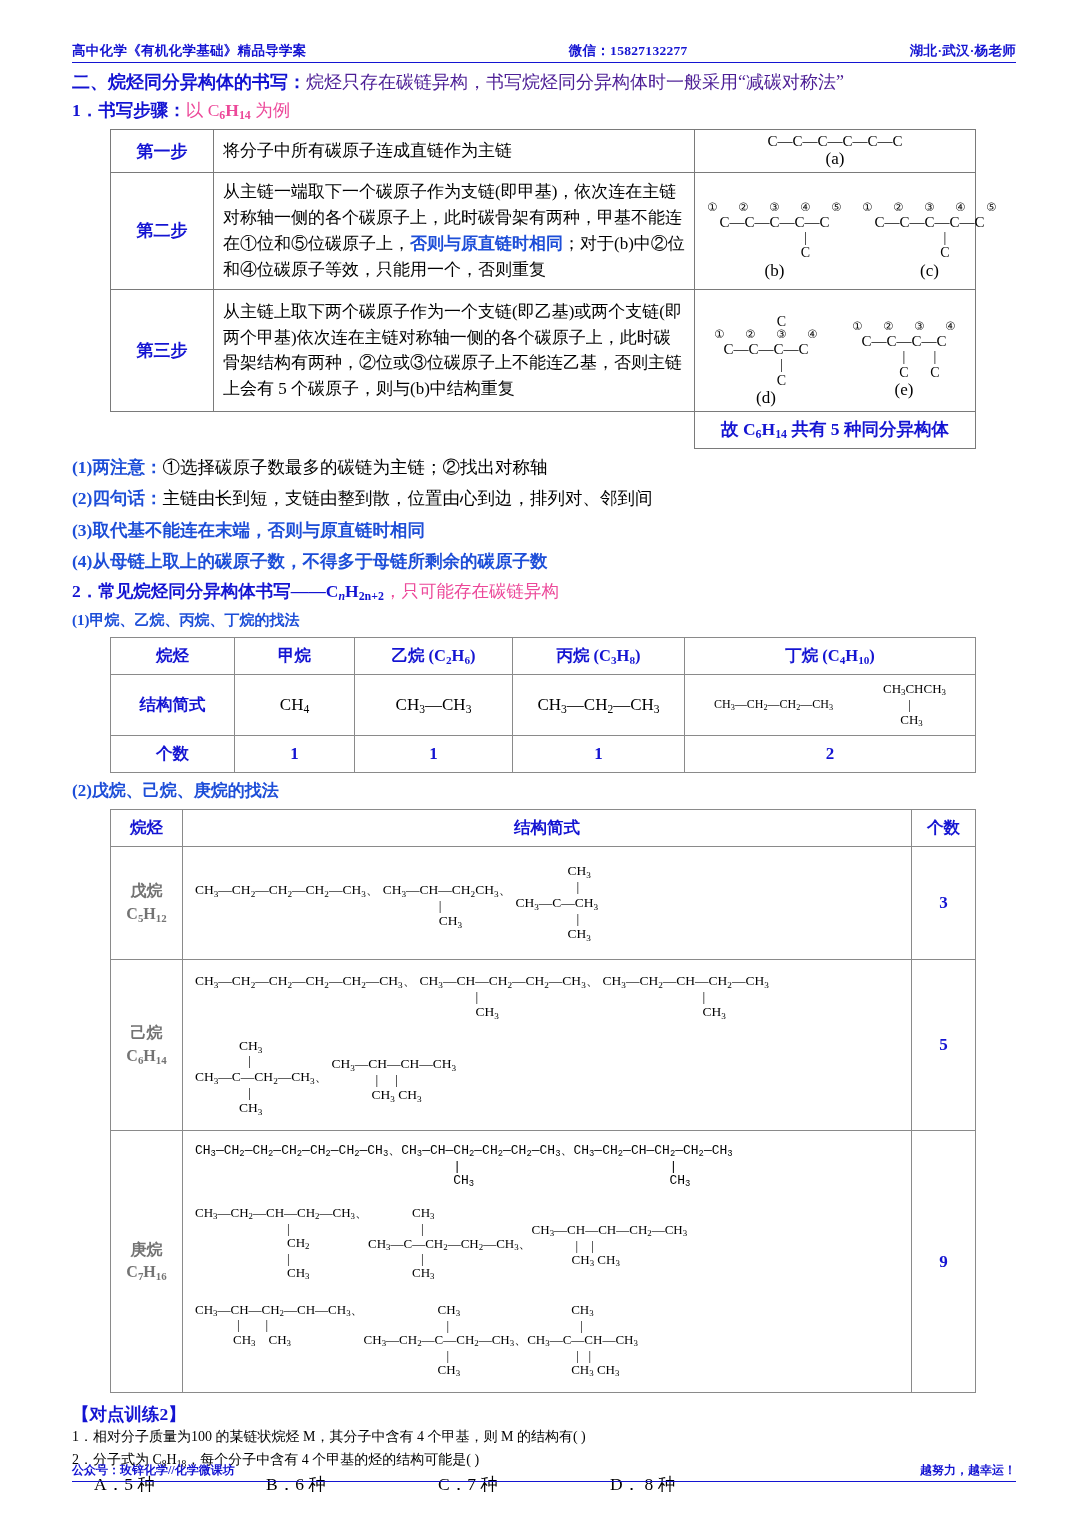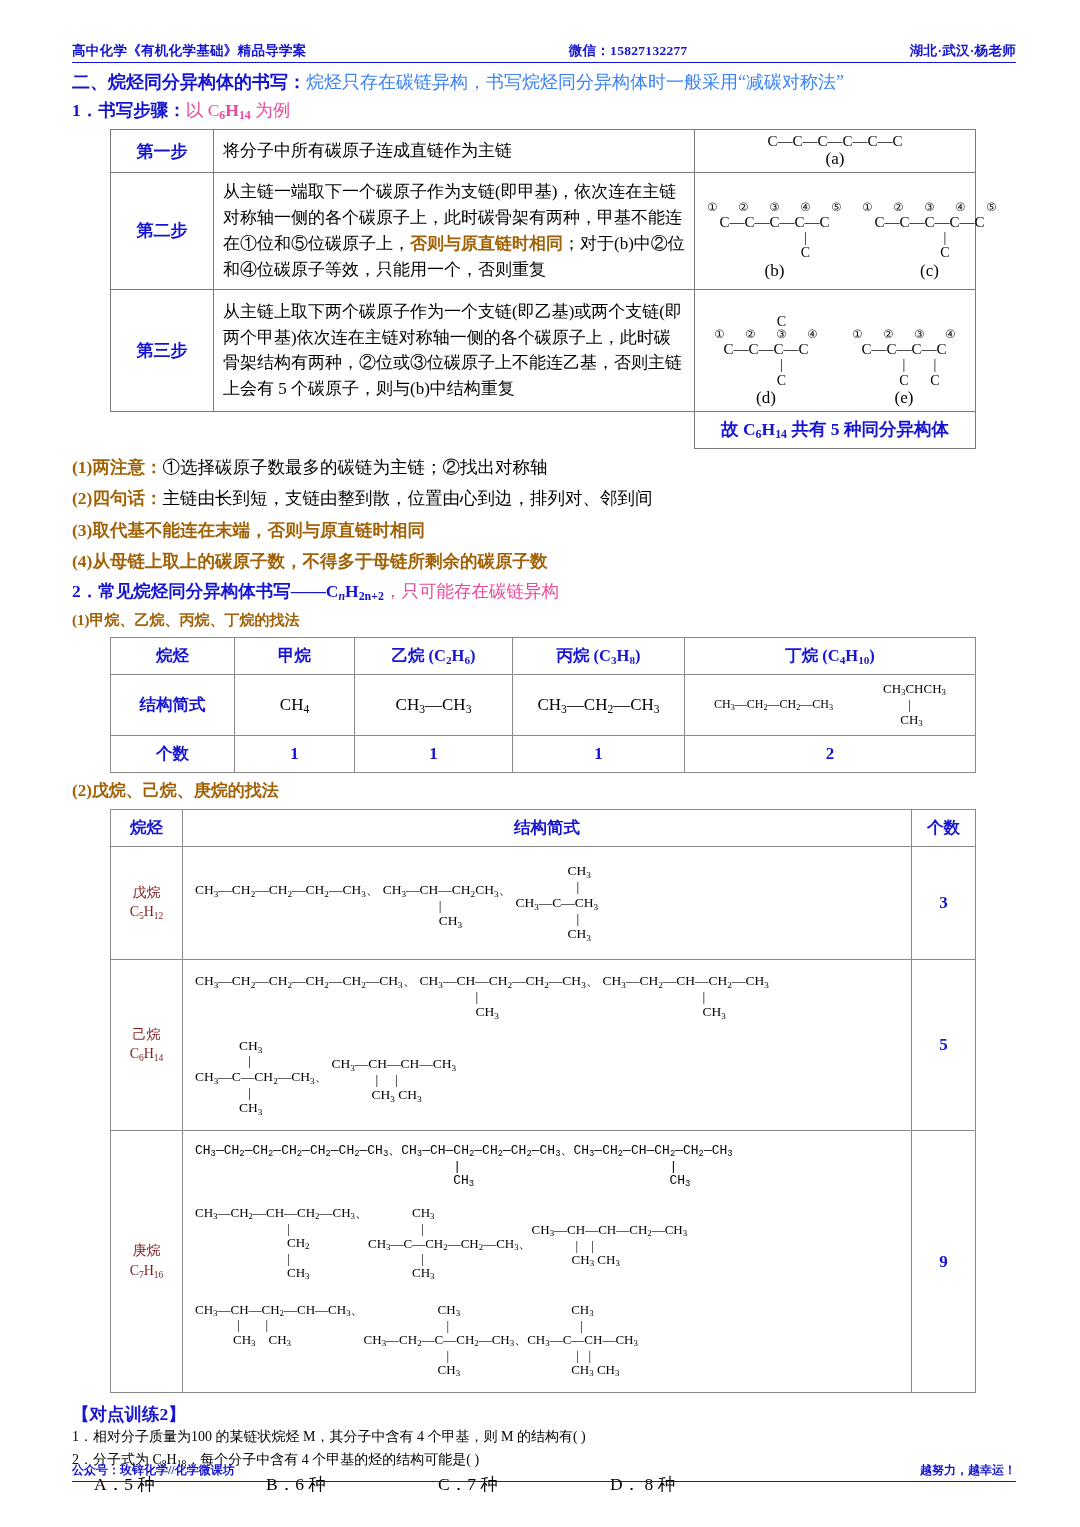--- a/index.html
+++ b/index.html
@@ -20,25 +20,25 @@
   }
   .runhead .mid{margin-left:40px;}
   .runfoot{
     position:absolute;left:72px;top:1462px;width:944px;
     display:flex;justify-content:space-between;align-items:flex-end;
     color:#1414d2;font-weight:bold;font-size:12px;
     border-bottom:1.6px solid #1414d2;padding-bottom:2px;
   }
 
   
-  .blue{color:#a16207;}
+  .blue{color:#1d4ed8;}
   .bld{font-weight:bold;}
   .line{font-size:17.5px;line-height:1.52;margin:5px 0 0 0;}
   .h2{font-size:18px;font-weight:bold;color:#1414d2;margin-top:7px;}
-  .h2 .norm{color:#3b82f6;font-weight:normal;}
+  .h2 .norm{color:#4c1d95;font-weight:normal;}
   .h3{font-size:17.5px;font-weight:bold;color:#1414d2;margin-top:4px;}
   .h3 .norm{color:#ec4899;font-weight:normal;}
   sub{font-size:.68em;vertical-align:-0.28em;}
   i{font-style:italic;}
 
   
   table{border-collapse:collapse;}
   .t1{width:866px;margin:6px 0 0 38px;table-layout:fixed;}
   .t1 td{border:1px solid #7a7a7a;vertical-align:middle;padding:6px 9px;}
   .stepcell{width:84px;text-align:center;color:#1414d2;font-weight:bold;font-size:17px;}
@@ -46,33 +46,33 @@
   .skel{width:276px;padding:4px 2px !important;text-align:center;}
   .concl{text-align:center;color:#1414d2;font-weight:bold;font-size:17.5px;padding:5px !important;}
 
   
   .sk{font-family:"Liberation Serif",serif;font-size:15px;line-height:1;display:inline-block;}
   .chain{white-space:nowrap;}
   .nums{white-space:nowrap;font-size:11.5px;letter-spacing:0;margin-bottom:1px;}
   .nums span{display:inline-block;width:31px;text-align:center;}
   .vert{width:31px;display:inline-block;text-align:center;font-size:14px;line-height:1.05;}
   .label{font-size:17px;margin-top:1px;}
-  .skgrid{display:flex;justify-content:space-around;align-items:flex-end;margin-top:20px;}
+  .skgrid{display:flex;justify-content:space-around;align-items:center;margin-top:20px;}
   .skitem{text-align:center;}
 
   
   .t2{width:866px;margin:5px 0 0 38px;table-layout:fixed;}
   .t2 td{border:1px solid #8a8a8a;text-align:center;vertical-align:middle;padding:7px 4px;}
   .t2 .hd{color:#1414d2;font-weight:bold;font-size:16.5px;}
   .t2 .cnt{color:#1414d2;font-weight:bold;font-size:17px;}
 
   .t3{width:866px;margin:5px 0 0 38px;table-layout:fixed;}
   .t3 td{border:1px solid #8a8a8a;vertical-align:middle;padding:7px 6px;}
   .t3 .hd{color:#1414d2;font-weight:bold;font-size:16.5px;text-align:center;}
-  .t3 .nm{width:72px;text-align:center;color:#7f1d1d;font-weight:normal;font-size:14px;line-height:1.4;}
+  .t3 .nm{width:72px;text-align:center;color:#737373;font-weight:bold;font-size:16px;line-height:1.4;}
   .t3 .cnt{width:64px;text-align:center;color:#1414d2;font-weight:bold;font-size:17px;}
 
   
   .struct{font-size:13.5px;font-family:"Liberation Serif",serif;display:inline-block;
           vertical-align:top;position:relative;white-space:nowrap;line-height:1.15;}
   .unit{display:inline-block;text-align:center;vertical-align:top;}
 
   .qs{font-size:14px;line-height:1.62;}
   .opts{display:flex;font-size:17.5px;margin-left:22px;}
   .opts span{display:inline-block;width:172px;}

